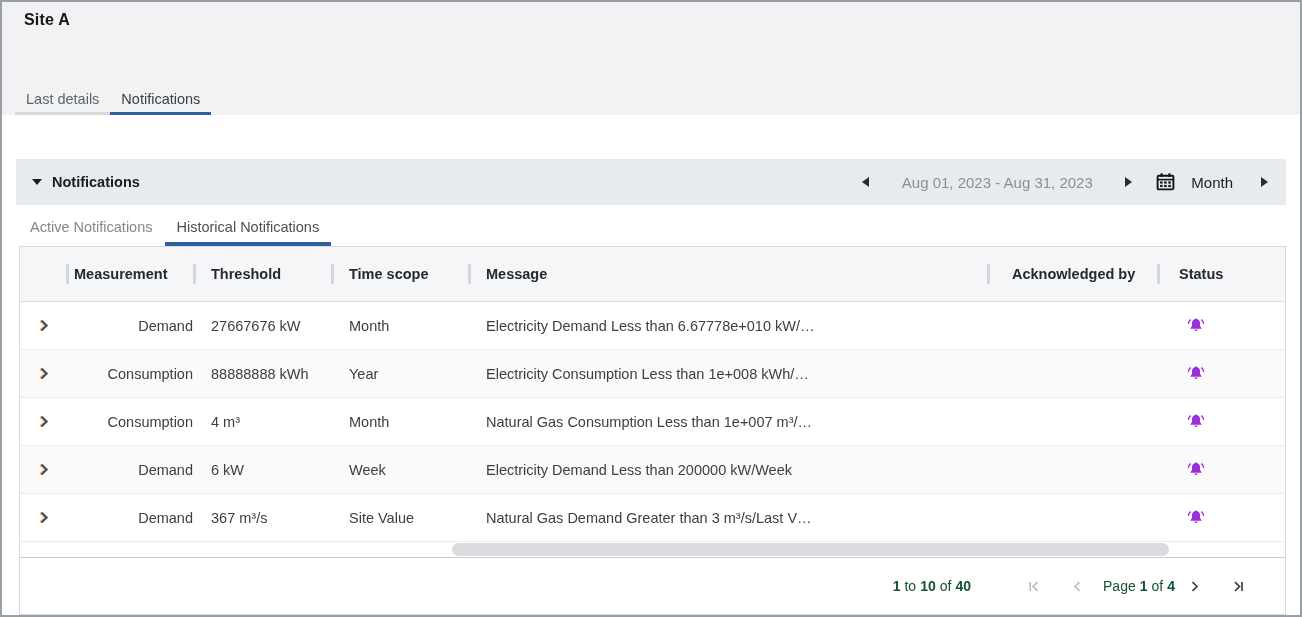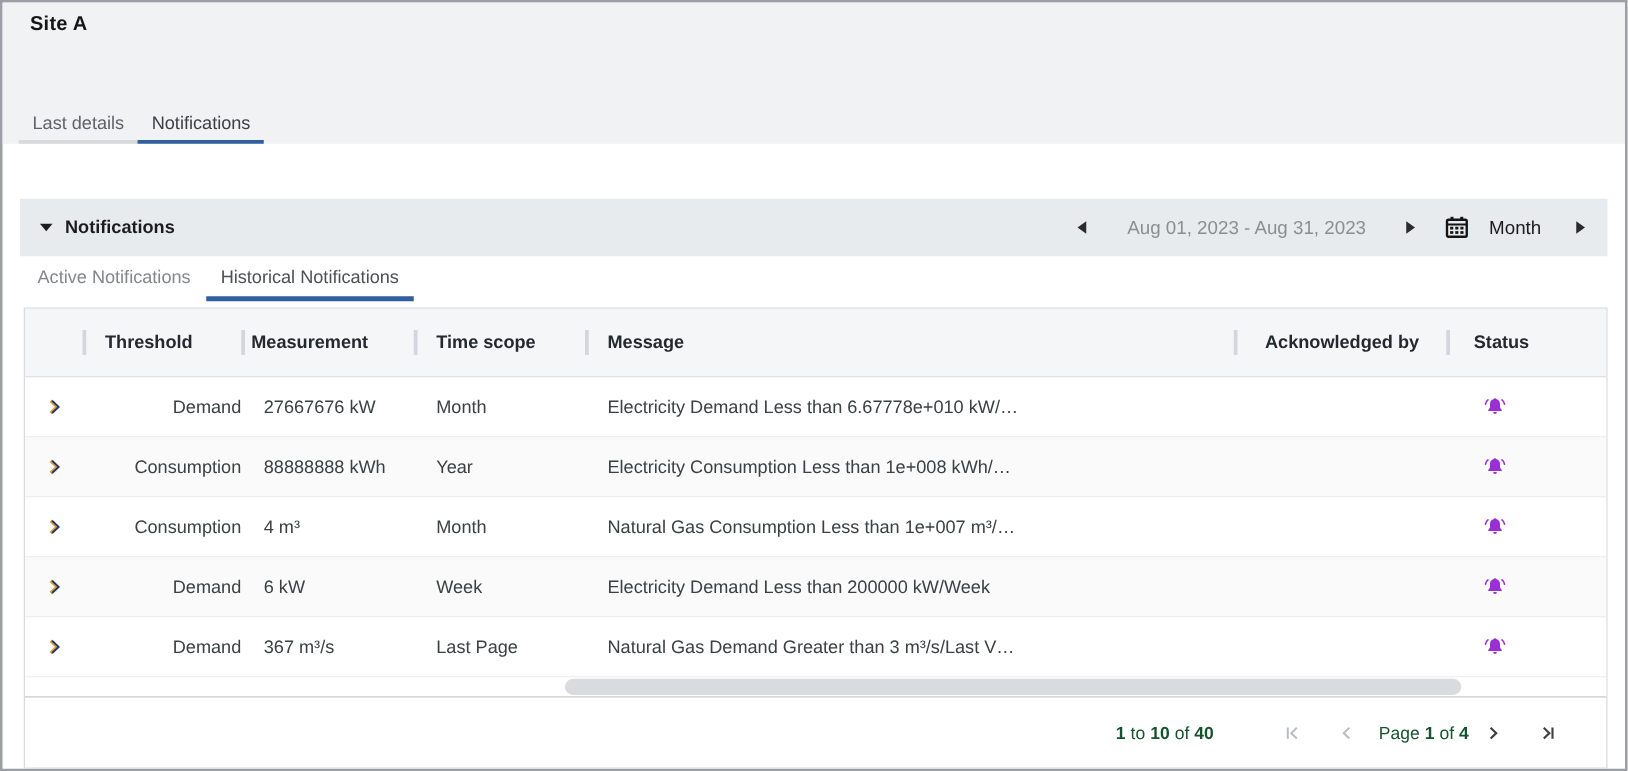--- a/index.html
+++ b/index.html
@@ -65,21 +65,21 @@
 
   .date-controls { margin-left: auto; display: flex; align-items: center; }
   .arrow-btn { background: none; border: none; cursor: pointer; display: inline-flex; align-items: center; padding: 4px; }
   .tri-left  { width:0; height:0; border-top:5px solid transparent; border-bottom:5px solid transparent; border-right:7px solid #2a2b2c; }
   .tri-right { width:0; height:0; border-top:5px solid transparent; border-bottom:5px solid transparent; border-left:7px solid #2a2b2c; }
   .date-range { color: #8a8f94; font-size: 15px; margin: 0 17px; min-width: 214px; text-align: center; }
   .calendar-btn { background: none; border: none; cursor: pointer; margin: 0 0 0 20px; display: inline-flex; }
   .period-label { font-size: 15px; font-weight: 500; color: #1b1c1d; margin: 0 24px 0 16px; cursor: pointer; }
 
   
-  .sub-tabs { display: flex; height: 41px; align-items: flex-start; padding-left: 2px; }
+  .sub-tabs { display: flex; height: 41px; align-items: flex-end; padding-left: 2px; }
   .sub-tab {
     padding: 9px 12px 7px;
     font-size: 14.5px;
     color: #82878c;
     border: none; background: none; cursor: pointer; font-family: inherit;
     border-bottom: 4px solid transparent;
   }
   .sub-tab.active { color: #4a5056; border-bottom: 4px solid #2f5f9e; }
 
   
@@ -188,27 +188,27 @@
 
   <div class="sub-tabs">
     <button class="sub-tab">Active Notifications</button>
     <button class="sub-tab active">Historical Notifications</button>
   </div>
 
   <div class="table-box">
 
     <div class="grid-row thead">
       <div class="th c-expand"></div>
+      <div class="th c-measurement">
+        <span class="col-sep"></span>
+        <span>Measurement</span>
+      </div>
       <div class="th">
         <span class="col-sep"></span>
         <span>Threshold</span>
-      </div>
-      <div class="th c-measurement">
-        <span class="col-sep"></span>
-        <span>Measurement</span>
       </div>
       <div class="th">
         <span class="col-sep"></span>
         <span>Time scope</span>
       </div>
       <div class="th">
         <span class="col-sep"></span>
         <span>Message</span>
       </div>
       <div class="th c-ack">
@@ -322,21 +322,21 @@
           <div class="td c-expand">
             <button class="expand-btn">
               <svg width="15" height="15" viewBox="0 0 15 15">
                 <polyline points="4.6,2.6 9.8,7.5 4.6,12.4" fill="none" stroke="#e0973a" stroke-width="2.6"></polyline>
                 <polyline points="5.7,2.6 10.9,7.5 5.7,12.4" fill="none" stroke="#1d3a67" stroke-width="1.5"></polyline>
               </svg>
             </button>
           </div>
           <div class="td c-measurement">Demand</div>
           <div class="td">367 m³/s</div>
-          <div class="td">Last Page</div>
+          <div class="td">Site Value</div>
           <div class="td">Natural Gas Demand Greater than 3 m³/s/Last V…</div>
           <div class="td"></div>
           <div class="td c-status">
             <svg width="18" height="16" viewBox="0 0 18 16">
               <path d="M9 1.1c-2.5 0-4 1.8-4 4v2.8L3.6 9.9v.8h10.8v-.8L13 7.9V5.1c0-2.2-1.5-4-4-4z" fill="#9b2fd6"></path>
               <circle cx="9" cy="1.6" r="1.1" fill="#9b2fd6"></circle>
               <path d="M7.5 11.6a1.5 1.5 0 0 0 3 0z" fill="#9b2fd6"></path>
               <path d="M3.4 1.9C2.3 2.7 1.6 3.9 1.4 5.3" fill="none" stroke="#9b2fd6" stroke-width="1.3" stroke-linecap="round"></path>
               <path d="M14.6 1.9c1.1.8 1.8 2 2 3.4" fill="none" stroke="#9b2fd6" stroke-width="1.3" stroke-linecap="round"></path>
             </svg>

